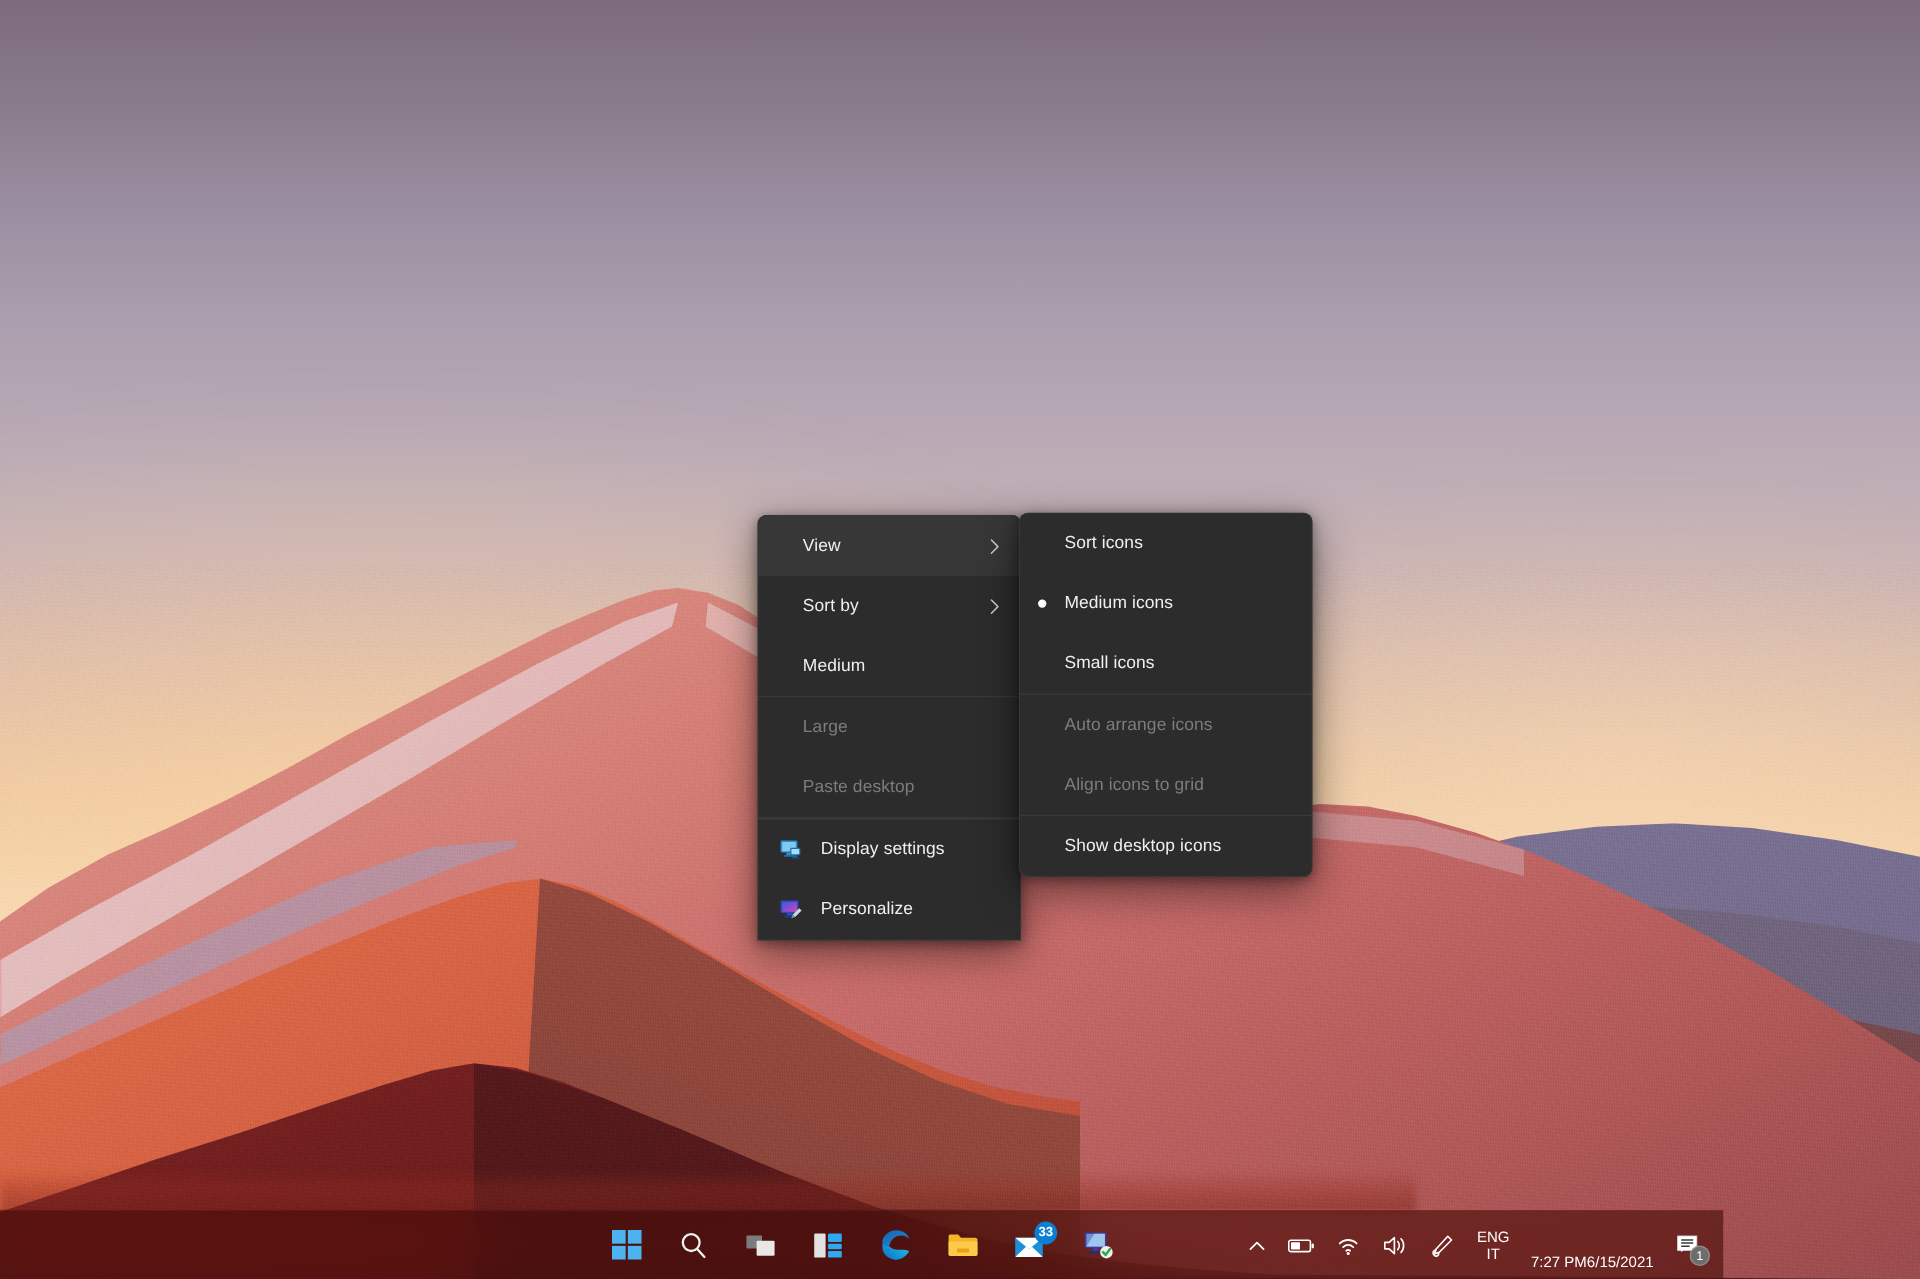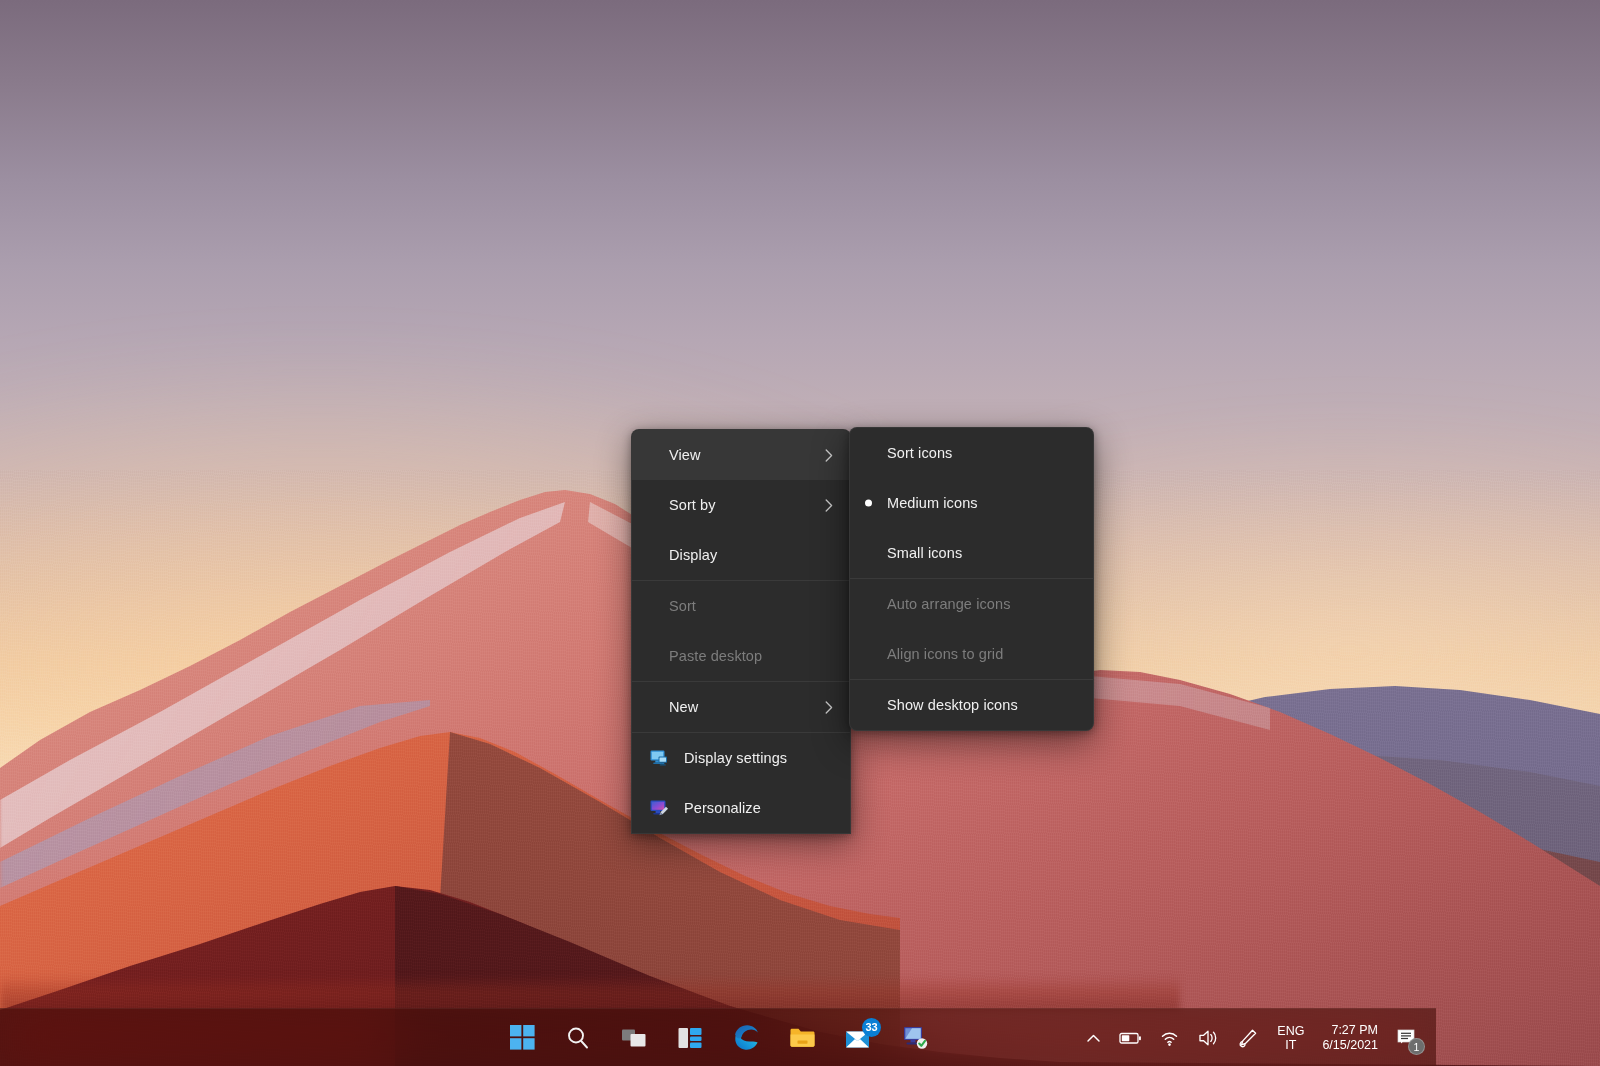--- a/index.html
+++ b/index.html
@@ -344,21 +344,21 @@
     cursor:default;
   }
   .tray-lang {
     flex-direction:column;
     line-height:1.15;
     font-size:12.5px;
     padding:0 10px;
     text-align:right;
   }
   .tray-clock {
-    flex-direction:column;
+    flex-direction:row;
     line-height:1.2;
     font-size:12.5px;
     padding:0 12px 0 8px;
     text-align:center;
     align-items:flex-end;
   }
   .tray-notif {
     position:relative;
     padding:0 11px 0 6px;
   }
@@ -418,43 +418,35 @@
     <div class="menu-item">
       <span class="mi-label">Sort by</span>
       <span class="chev">
         <svg width="8" height="13" viewBox="0 0 8 13">
             <path d="M1.2 1L6.6 6.5L1.2 12" stroke="#c9c9c9" stroke-width="1.3" fill="none" stroke-linecap="round" stroke-linejoin="round"></path>
           </svg>
       </span>
     </div>
 
     <div class="menu-item">
-      <span class="mi-label">Display</span>
+      <span class="mi-label">Medium</span>
     </div>
 
     <div class="separator"></div>
 
     <div class="menu-item disabled">
-      <span class="mi-label">Sort</span>
+      <span class="mi-label">Large</span>
     </div>
 
     <div class="menu-item disabled">
       <span class="mi-label">Paste desktop</span>
     </div>
 
     <div class="separator"></div>
 
-    <div class="menu-item">
-      <span class="mi-label">New</span>
-      <span class="chev">
-        <svg width="8" height="13" viewBox="0 0 8 13">
-            <path d="M1.2 1L6.6 6.5L1.2 12" stroke="#c9c9c9" stroke-width="1.3" fill="none" stroke-linecap="round" stroke-linejoin="round"></path>
-          </svg>
-      </span>
-    </div>
 
     <div class="separator"></div>
 
     <div class="menu-item with-icon">
       <span class="mi-icon">
         <svg width="20" height="20" viewBox="0 0 20 20">
           <rect x="1.5" y="2.5" width="14" height="10" rx="1.2" fill="#2f8fd6"></rect>
           <rect x="2.8" y="3.7" width="11.4" height="7.6" rx="0.6" fill="#7fc9f2"></rect>
           <rect x="6.3" y="12.5" width="4.4" height="2.2" fill="#2f8fd6"></rect>
           <rect x="4.2" y="14.5" width="8.6" height="1.5" rx="0.7" fill="#1f6fa8"></rect>

